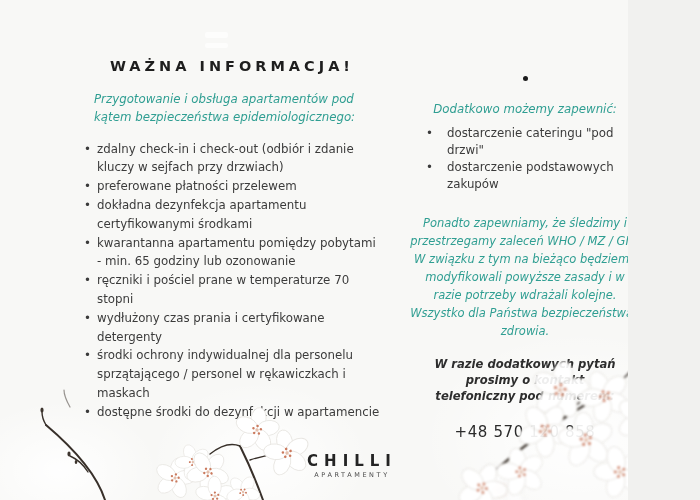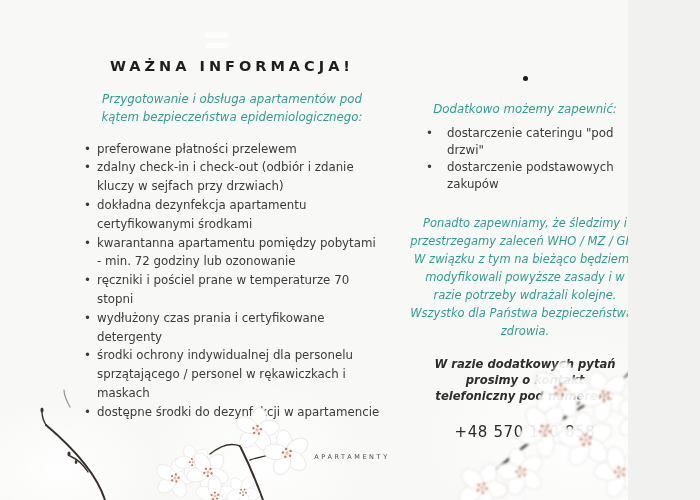--- a/index.html
+++ b/index.html
@@ -34,21 +34,20 @@
   .left-col { position: absolute; left: 84px; top: 58px; width: 296px; }
   .title {
     text-align: center;
     font-size: 14.5px; font-weight: 600;
     letter-spacing: 4px;
     color: #1e1e1e;
     white-space: nowrap;
   }
   .subtitle {
     margin-top: 16px;
-    text-align: center;
     font-style: italic;
     font-size: 11.8px;
     line-height: 1.55;
     color: #2f9e92;
     padding: 0 10px;
   }
   .bullets {
     margin-top: 13px;
     list-style: none;
     font-size: 11.8px;
@@ -144,24 +143,24 @@
   <div class="glow center"></div>
   <div class="glow left"></div>
 
   <div class="top-dash d1"></div>
   <div class="top-dash d2"></div>
 
   <div class="left-col">
     <div class="title">WAŻNA INFORMACJA!</div>
     <div class="subtitle">Przygotowanie i obsługa apartamentów pod kątem bezpieczeństwa epidemiologicznego:</div>
     <ul class="bullets">
+        <li>zdalny check-in i check-out  (odbiór i zdanie kluczy w sejfach przy drzwiach)</li>
         <li>preferowane płatności przelewem</li>
-        <li>zdalny check-in i check-out  (odbiór i zdanie kluczy w sejfach przy drzwiach)</li>
         <li>dokładna dezynfekcja apartamentu certyfikowanymi środkami</li>
-        <li>kwarantanna apartamentu pomiędzy pobytami - min. 72 godziny lub ozonowanie</li>
+        <li>kwarantanna apartamentu pomiędzy pobytami - min. 65 godziny lub ozonowanie</li>
         <li>ręczniki i pościel prane w temperaturze 70 stopni</li>
         <li>wydłużony czas prania i certyfikowane detergenty</li>
         <li>środki ochrony indywidualnej dla personelu sprzątającego / personel w rękawiczkach i maskach</li>
         <li>dostępne środki do dezynfekcji w apartamencie</li>
       </ul>
   </div>
 
   <div class="right-col">
     <div class="sep-dot"></div>
     <div class="add-heading">Dodatkowo możemy zapewnić:</div>
@@ -246,16 +245,17 @@
         <use href="#blossom" transform="translate(620,122) scale(1.45) rotate(55)"></use>
         <use href="#blossom" transform="translate(521,122) scale(1.35) rotate(-15)"></use>
         <use href="#blossom" transform="translate(482,138) scale(1.4) rotate(25)"></use>
         <use href="#blossom" transform="translate(694,88) scale(1.5) rotate(5)"></use>
         <use href="#blossom" transform="translate(655,38) scale(1.3) rotate(-45)"></use>
       </g>
     </g>
   </svg>
 
   <div class="brand">
+    <div class="brand-name">CHILLI</div>
     <div class="brand-sub">APARTAMENTY</div>
   </div>
 
 </div>
 
 </body></html>

